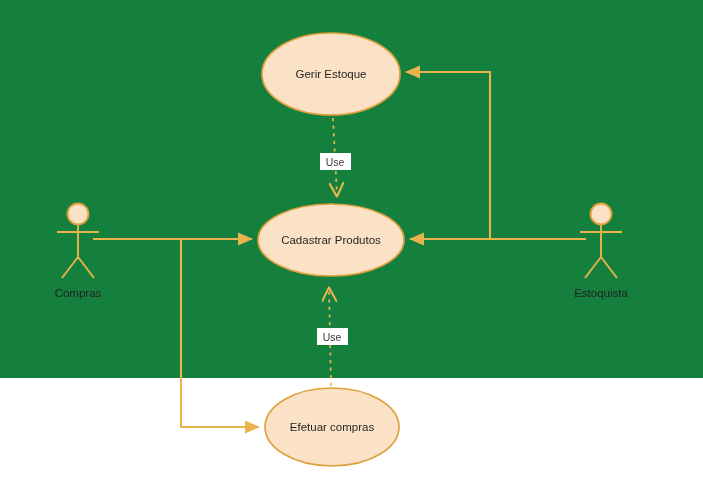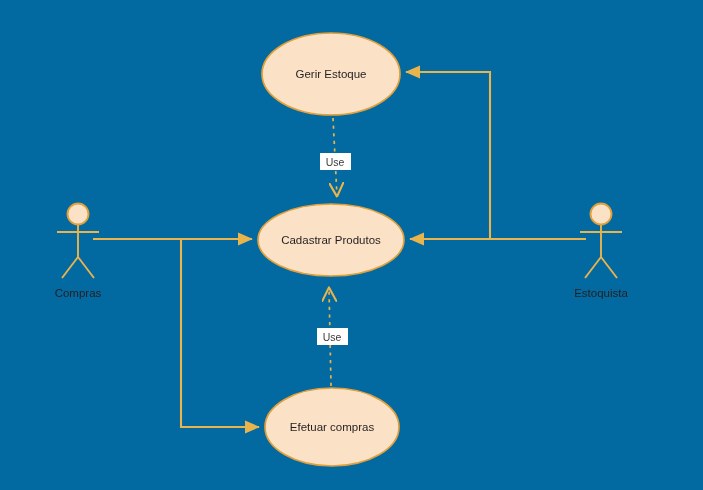--- a/index.html
+++ b/index.html
@@ -9,22 +9,22 @@
   }
   body {
     width: 703px;
     height: 490px;
     font-family: "Liberation Sans", sans-serif;
     overflow: hidden;
   }
   #diagram-canvas {
     position: relative;
     width: 703px;
-    height: 490px;
-    background: #0369a1;
+    height: 378px;
+    background: #15803d;
   }
   #diagram-svg {
     position: absolute;
     top: 0;
     left: 0;
     width: 703px;
     height: 490px;
     display: block;
   }
   .usecase-label {

